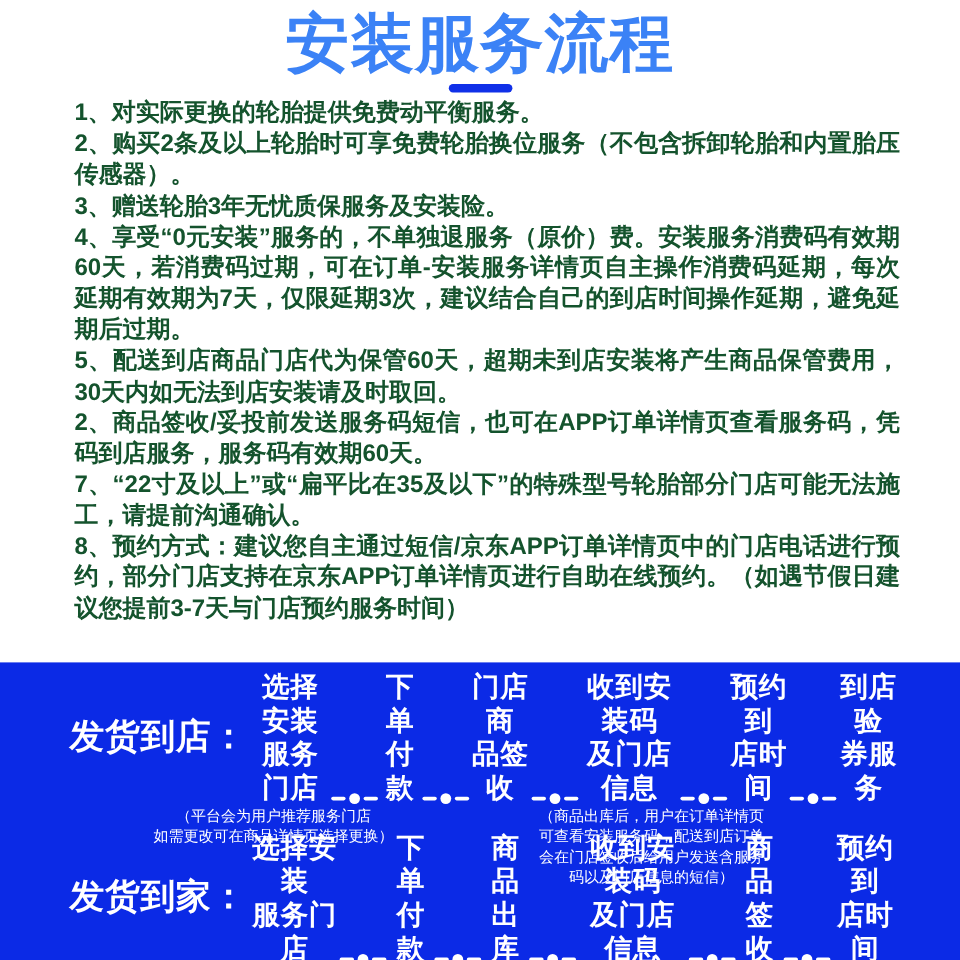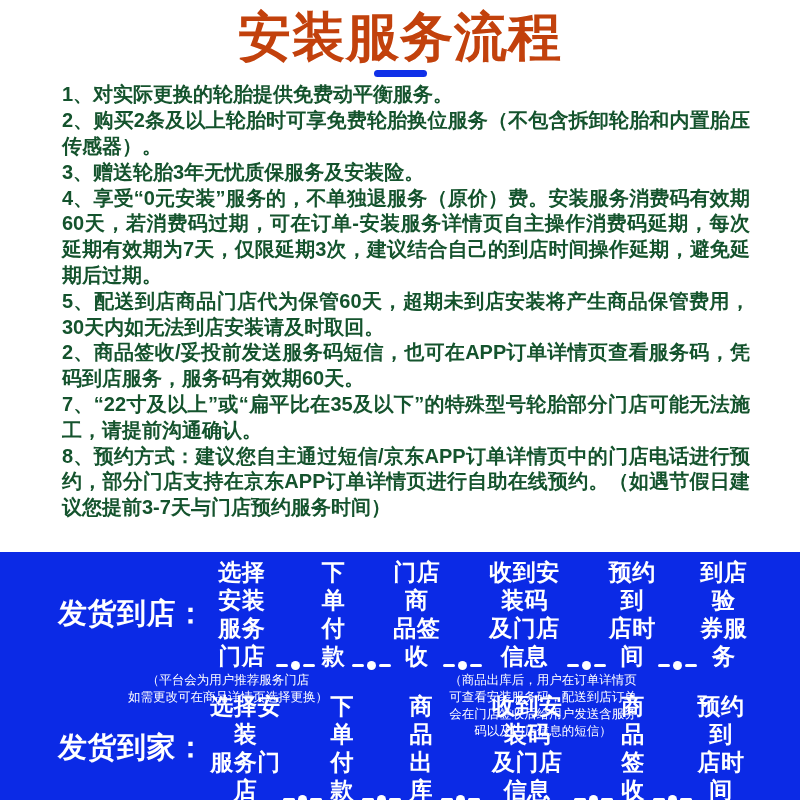--- a/index.html
+++ b/index.html
@@ -6,21 +6,21 @@
   .page {
     position:relative; width:800px; height:800px; background:#ffffff; overflow:hidden;
     font-family:"Liberation Sans","DejaVu Sans",sans-serif; color:#000;
   }
   
   .hdr { text-align:center; padding-top:7px; }
   .eyebrow {
     font-size:23px; letter-spacing:3px; color:#1d1d1d; font-weight:500; line-height:1.2;
   }
   .title {
-    font-size:53px; font-weight:900; color:#c2410c; line-height:1.12; letter-spacing:1px;
+    font-size:53px; font-weight:900; color:#3b82f6; line-height:1.12; letter-spacing:1px;
   }
   .underline {
     width:53px; height:7px; border-radius:4px; margin:4px auto 0; background:#1030e8;
   }
   
   .terms {
     margin:5px 50px 0 62px; font-size:20px; font-weight:700; color:#14532d;
     line-height:25.8px; text-align:justify; text-justify:inter-ideograph;
   }
   .terms p { margin:0; }

